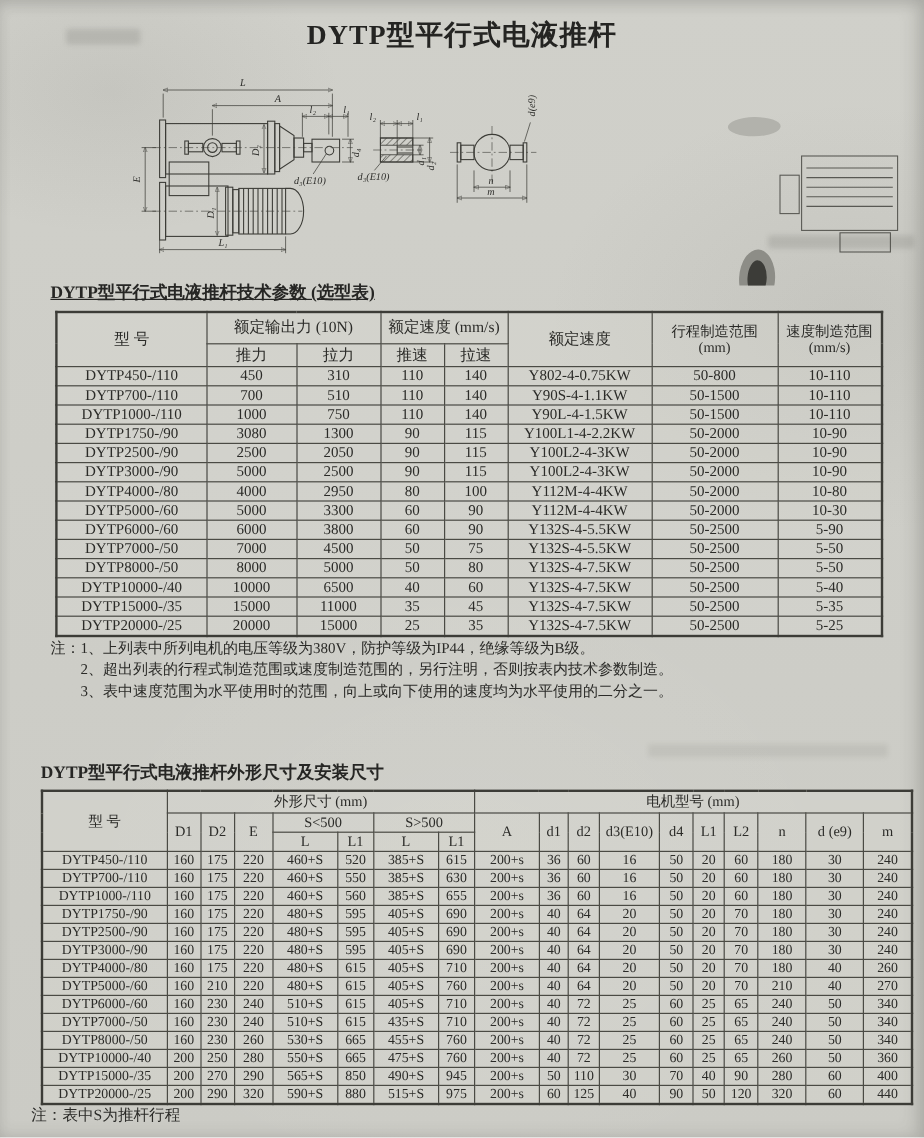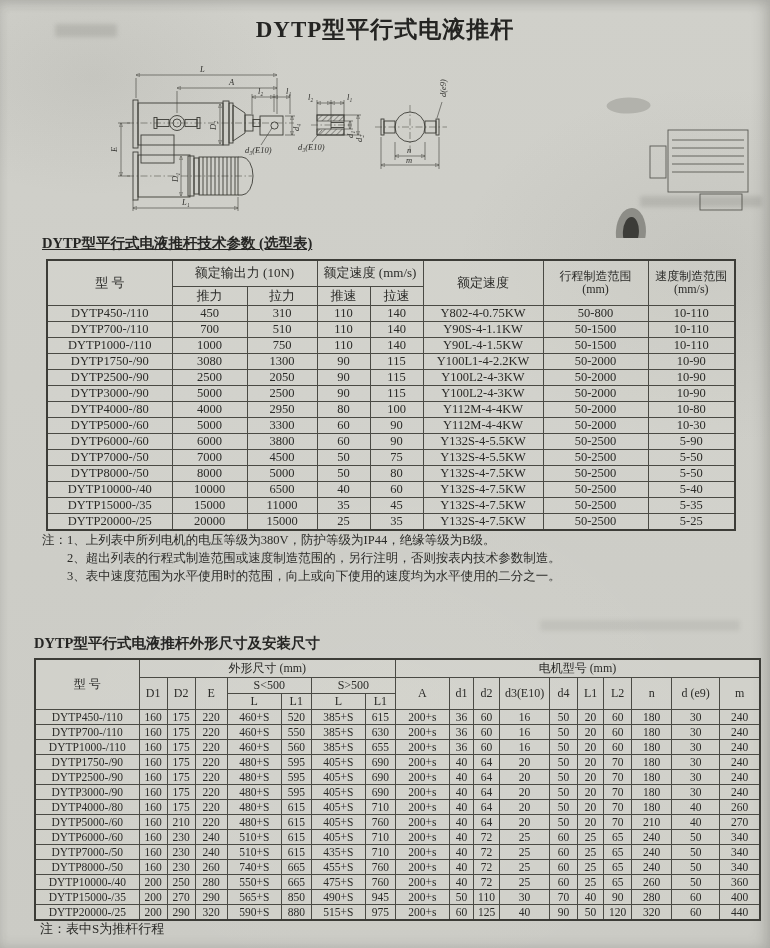--- a/index.html
+++ b/index.html
@@ -684,21 +684,21 @@
           <td>65</td>
           <td>240</td>
           <td>50</td>
           <td>340</td>
         </tr>
         <tr>
           <td>DYTP8000-/50</td>
           <td>160</td>
           <td>230</td>
           <td>260</td>
-          <td>740+S</td>
+          <td>530+S</td>
           <td>665</td>
           <td>455+S</td>
           <td>760</td>
           <td>200+s</td>
           <td>40</td>
           <td>72</td>
           <td>25</td>
           <td>60</td>
           <td>25</td>
           <td>65</td>
@@ -762,15 +762,15 @@
           <td>90</td>
           <td>50</td>
           <td>120</td>
           <td>320</td>
           <td>60</td>
           <td>440</td>
         </tr>
       </tbody>
   </table>
 
-  <div class="abs note2" style="left:40px; top:920px;">注：表中S为推杆行程</div>
+  <div class="abs note2" style="left:26px; top:920px;">注：表中S为推杆行程</div>
 
 </div>
 
 </body></html>

